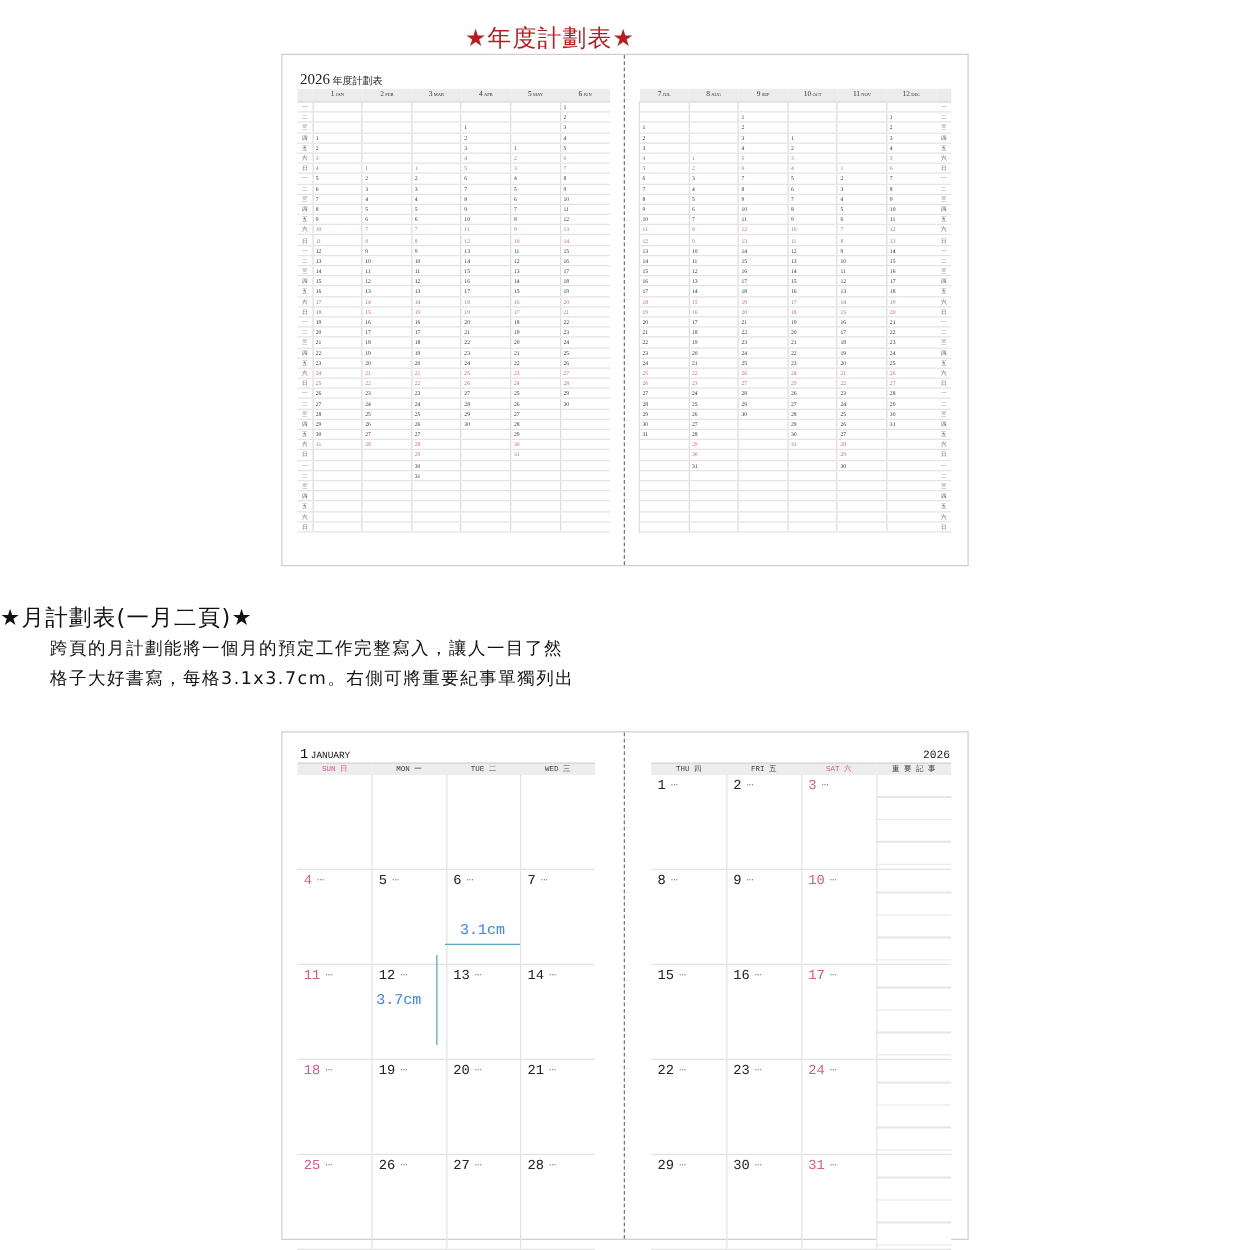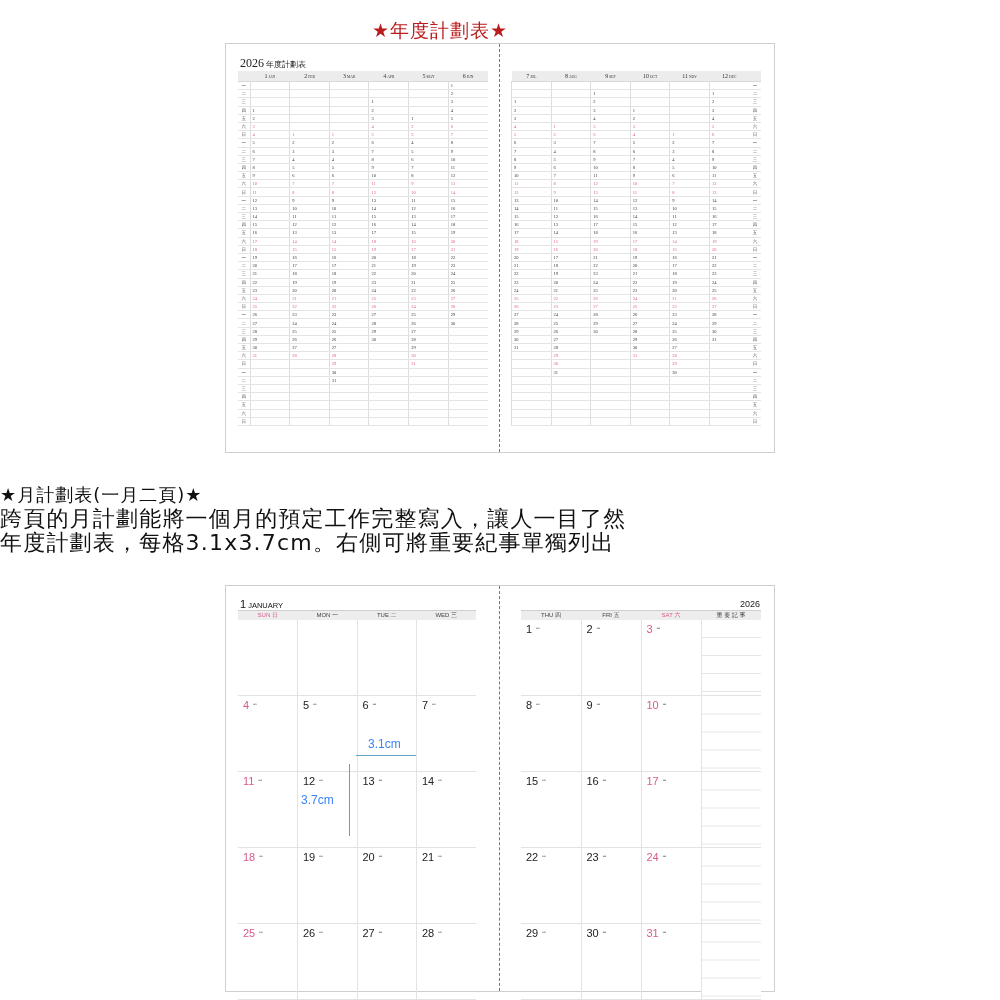--- a/index.html
+++ b/index.html
@@ -1,37 +1,37 @@
 <!DOCTYPE html>
 <html><head>
 <meta charset="utf-8">
 <style>
   html,body{margin:0;padding:0;background:#fff;}
   body{width:1000px;height:1000px;position:relative;overflow:hidden;font-family:"Liberation Sans","DejaVu Sans",sans-serif;color:#222;}
   .title1{position:absolute;left:0;top:18px;width:880px;text-align:center;font-size:19px;font-family:"DejaVu Sans",sans-serif;color:#b91c1c;letter-spacing:1px;}
   .desc{position:absolute;left:0;top:483px;width:836px;text-align:left;font-family:"DejaVu Sans",sans-serif;color:#111;}
   .desc .t{font-size:18px;line-height:24px;letter-spacing:1px;}
-  .desc .l{font-size:22px;line-height:24px;letter-spacing:1.2px;}
+  .desc .l{font-size:14px;line-height:24px;letter-spacing:1.2px;padding-left:40px;}
 
   
   .ybook{position:absolute;left:225px;top:43px;width:550px;height:410px;border:1.5px solid #cfcfcf;box-sizing:border-box;background:#fff;font-family:Liberation Serif, serif;}
   .ybook .spine{position:absolute;left:273px;top:0;height:100%;border-left:1.5px dashed #777;}
   .ytitle{position:absolute;left:14px;top:12px;font-size:11px;color:#222;}
   .ytitle b{font-weight:normal;font-size:12px;}
   .ytitle span{font-size:8px;margin-left:2px;}
   .ytable{position:absolute;border-collapse:collapse;table-layout:fixed;font-size:4.5px;}
   .ytable th{background:#ececec;height:10px;font-weight:normal;font-size:6px;color:#333;border-bottom:1px solid #d8d8d8;padding:0;}
   .ytable th small{font-size:3.6px;margin-left:1px;}
   .ytable td{height:7.2px;border-bottom:0.5px solid #e4e4e4;padding:0 0 0 2px;white-space:nowrap;overflow:hidden;color:#333;line-height:7px;vertical-align:middle;}
   .ytable td.m{border-left:0.5px solid #ddd;}
   .ytable td.wd{color:#555;text-align:center;padding:0;}
   .ytable .r{color:#d95a8e;}
 
   
-  .mbook{position:absolute;left:225px;top:585px;width:550px;height:407px;border:1.5px solid #cfcfcf;box-sizing:border-box;background:#fff;}
+  .mbook{position:absolute;left:225px;top:585px;width:550px;height:407px;border:1.5px solid #cfcfcf;box-sizing:border-box;background:#fff;font-family:Liberation Mono, monospace;}
   .mbook .spine{position:absolute;left:273px;top:0;height:100%;border-left:1.5px dashed #777;}
   .mmonth{position:absolute;left:14px;top:12px;font-size:11px;color:#111;}
   .mmonth span{font-size:7.5px;margin-left:2px;}
   .myear{position:absolute;right:14px;top:13px;font-size:9px;color:#222;}
   .mgrid{position:absolute;border-collapse:collapse;table-layout:fixed;}
   .mgrid th{background:#ededed;height:9px;font-weight:normal;font-size:6px;color:#444;border-top:1px solid #cfcfcf;padding:0;}
   .mgrid th.r{color:#d95a8e;}
   .mgrid td{height:72px;border-bottom:0.5px solid #e3e3e3;border-left:0.5px solid #e3e3e3;vertical-align:top;padding:3px 0 0 5px;font-size:11px;color:#222;}
   .mgrid td.first{border-left:none;}
   .mgrid td.r{color:#d95a8e;}
@@ -831,21 +831,21 @@
           <td class="m"></td>
           <td class="wd r">日</td>
         </tr>
       </tbody>
     </table>
 </div>
 
 <div class="desc">
   <div class="t">★月計劃表(一月二頁)★</div>
   <div class="l">跨頁的月計劃能將一個月的預定工作完整寫入，讓人一目了然</div>
-  <div class="l">年度計劃表，每格3.1x3.7cm。右側可將重要紀事單獨列出</div>
+  <div class="l">格子大好書寫，每格3.1x3.7cm。右側可將重要紀事單獨列出</div>
 </div>
 
 <div class="mbook">
   <div class="spine"></div>
   <div class="mmonth">
     <span style="font-size:11px;margin:0">1</span><span>JANUARY</span>
   </div>
   <div class="myear">2026</div>
   <table class="mgrid" id="mgL" style="left:12px;top:24px;width:238px;">
       <tbody>

